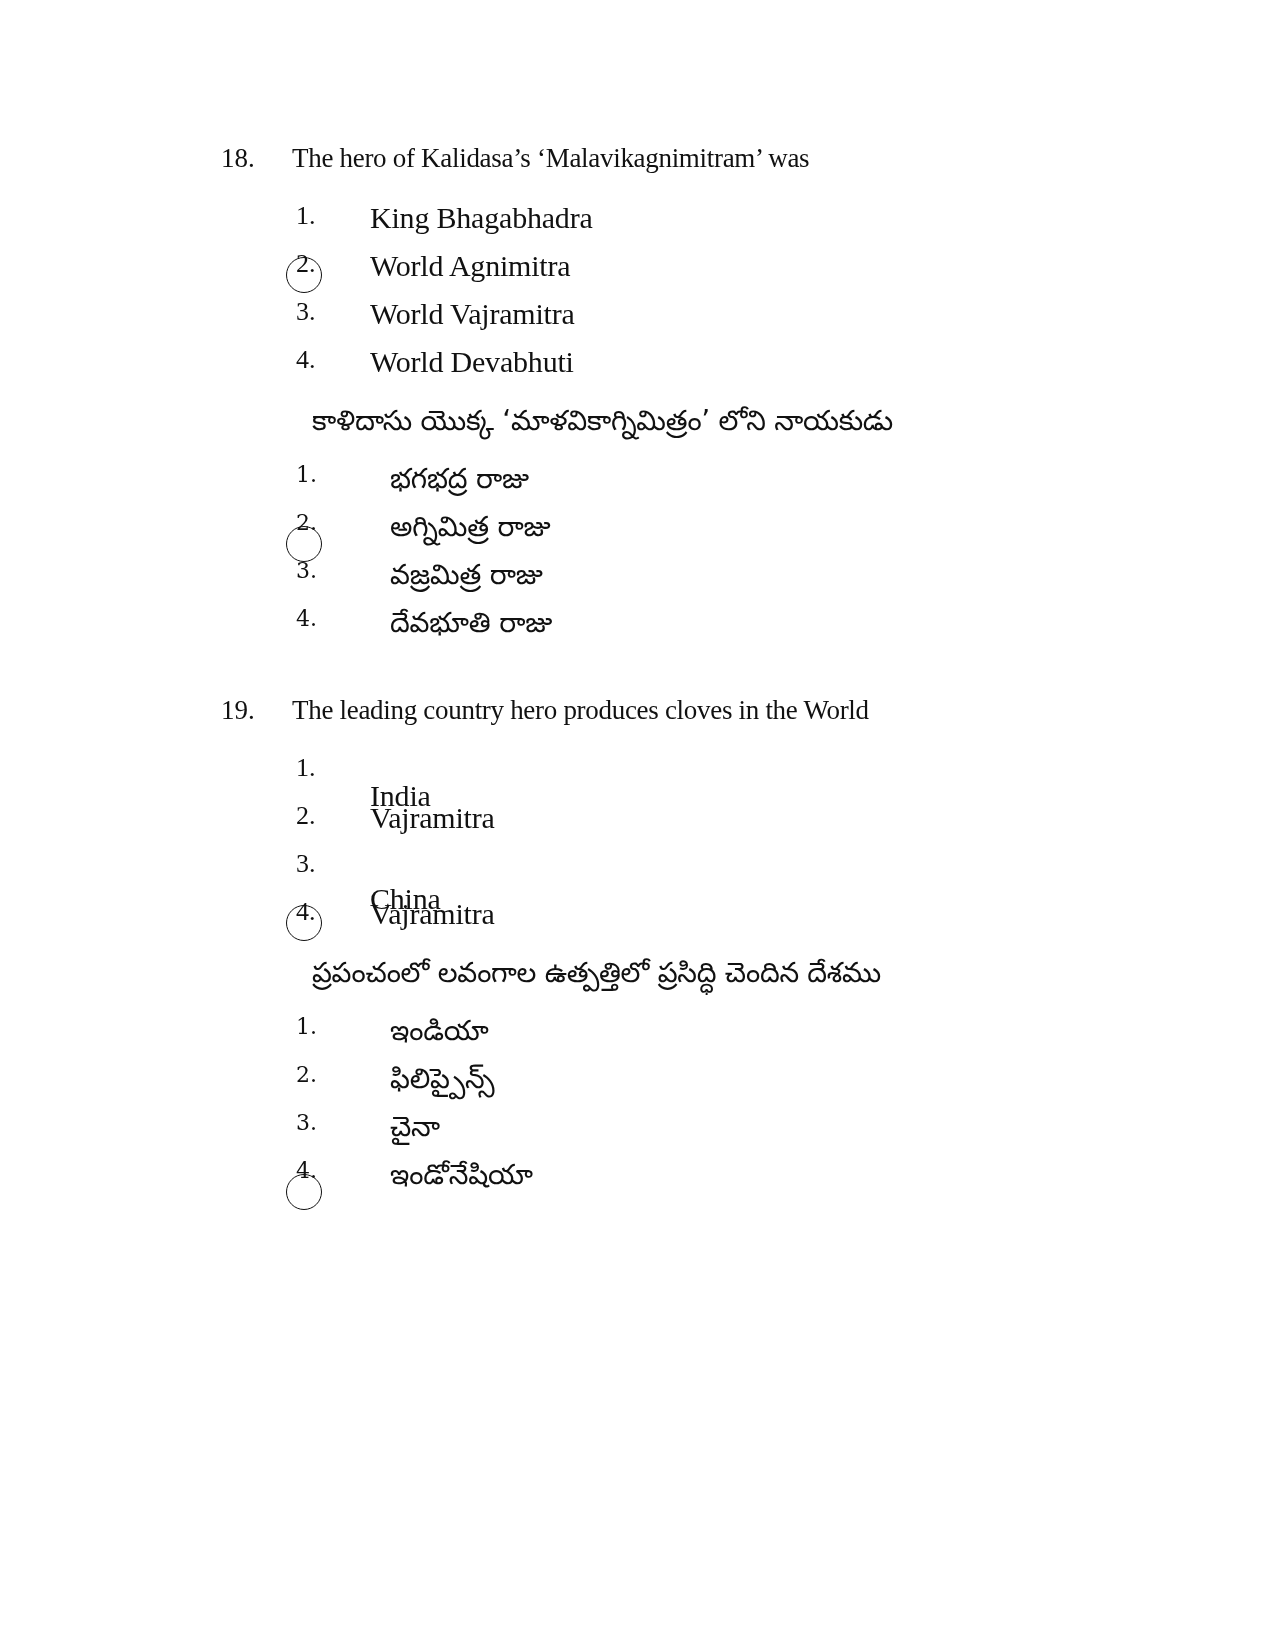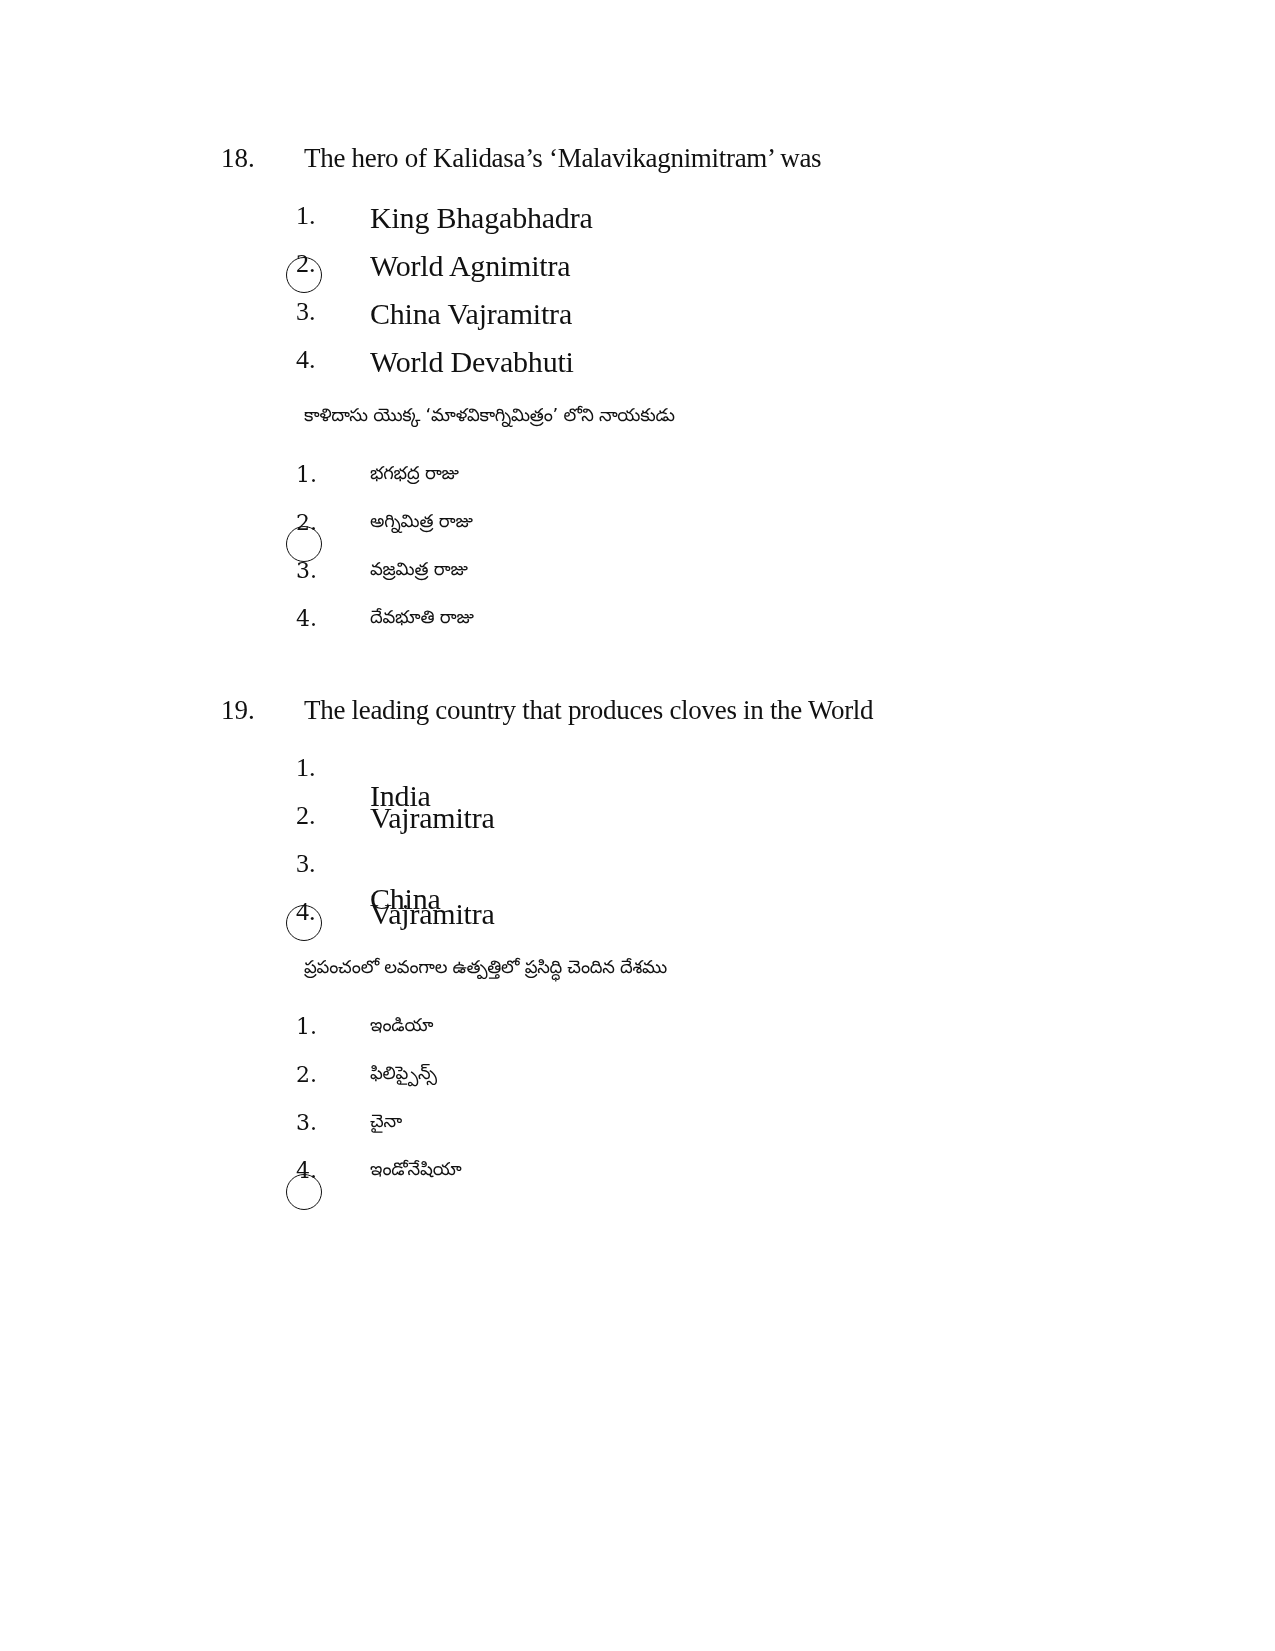--- a/index.html
+++ b/index.html
@@ -1,43 +1,43 @@
 <!DOCTYPE html>
 <html><head>
 <meta charset="utf-8">
 <style>
   html, body { margin: 0; padding: 0; background: #ffffff; }
   body { width: 1275px; height: 1651px; position: relative; overflow: hidden; color: #111; }
   .page { position: absolute; left: 0; top: 0; width: 1275px; height: 1651px; background: #fff; border-radius: 14px; }
   .qnum { position: absolute; font-family: "Liberation Serif", serif; font-size: 27px; left: 221px; }
-  .qtext { position: absolute; font-family: "Liberation Serif", serif; font-size: 27px; left: 304px; white-space: nowrap; letter-spacing: -0.3px; }
+  .qtext { position: absolute; font-family: "Liberation Serif", serif; font-size: 27px; left: 292px; white-space: nowrap; letter-spacing: -0.3px; }
   .onum { position: absolute; font-family: "Liberation Serif", serif; font-size: 26px; left: 296px; }
   .otext { position: absolute; font-family: "Liberation Serif", serif; font-size: 30px; left: 370px; white-space: nowrap; letter-spacing: -0.2px; }
-  .te { font-family: "DejaVu Sans", sans-serif; font-size: 18px; }
+  .te { font-family: "DejaVu Sans", sans-serif; font-size: 28px; margin-left: 20px; }
   .tonum { position: absolute; font-family: "DejaVu Serif", serif; font-size: 22px; left: 296px; }
   .circle { position: absolute; width: 36px; height: 36px; border: 1.6px solid #111; border-radius: 50%; left: 286px; box-sizing: border-box; }
 </style>
 </head>
 <body>
 
 <div class="page">
 
   <div>
     <span class="qnum" style="top:143px">18.</span>
     <span class="qtext" style="top:143px">The hero of Kalidasa’s ‘Malavikagnimitram’ was</span>
 
     <span class="onum" style="top:201px">1.</span>
     <span class="otext" style="top:201px">King Bhagabhadra</span>
 
     <span class="circle" style="top:257px"></span>
     <span class="onum" style="top:249px">2.</span>
     <span class="otext" style="top:249px">World Agnimitra</span>
 
     <span class="onum" style="top:297px">3.</span>
-    <span class="otext" style="top:297px">China Vajramitra</span>
+    <span class="otext" style="top:297px">World Vajramitra</span>
 
     <span class="onum" style="top:345px">4.</span>
     <span class="otext" style="top:345px">World Devabhuti</span>
 
     <span class="qtext te" style="top:404px">కాళిదాసు యొక్క ‘మాళవికాగ్నిమిత్రం’ లోని నాయకుడు</span>
 
     <span class="tonum" style="top:462px">1.</span>
     <span class="otext te" style="top:462px">భగభద్ర రాజు</span>
 
     <span class="circle" style="top:526px"></span>
@@ -46,21 +46,21 @@
 
     <span class="tonum" style="top:558px">3.</span>
     <span class="otext te" style="top:558px">వజ్రమిత్ర రాజు</span>
 
     <span class="tonum" style="top:606px">4.</span>
     <span class="otext te" style="top:606px">దేవభూతి రాజు</span>
   </div>
 
   <div>
     <span class="qnum" style="top:695px">19.</span>
-    <span class="qtext" style="top:695px">The leading country that produces cloves in the World</span>
+    <span class="qtext" style="top:695px">The leading country hero produces cloves in the World</span>
 
     <span class="onum" style="top:753px">1.</span>
     <span class="otext" style="top:779px">India</span>
 
     <span class="onum" style="top:801px">2.</span>
     <span class="otext" style="top:801px">Vajramitra</span>
 
     <span class="onum" style="top:849px">3.</span>
     <span class="otext" style="top:882px">China</span>
 

